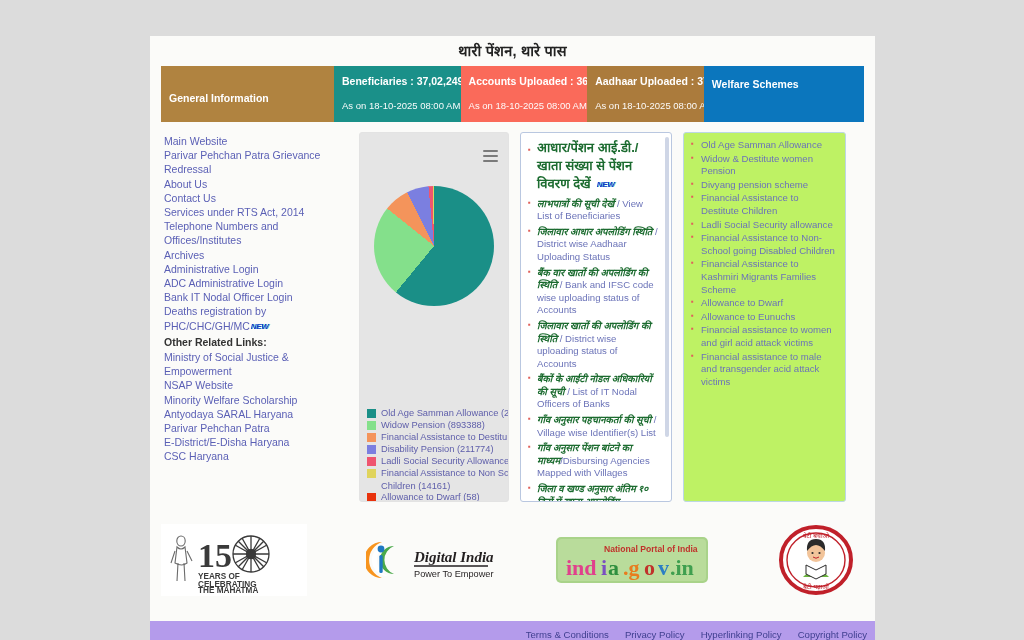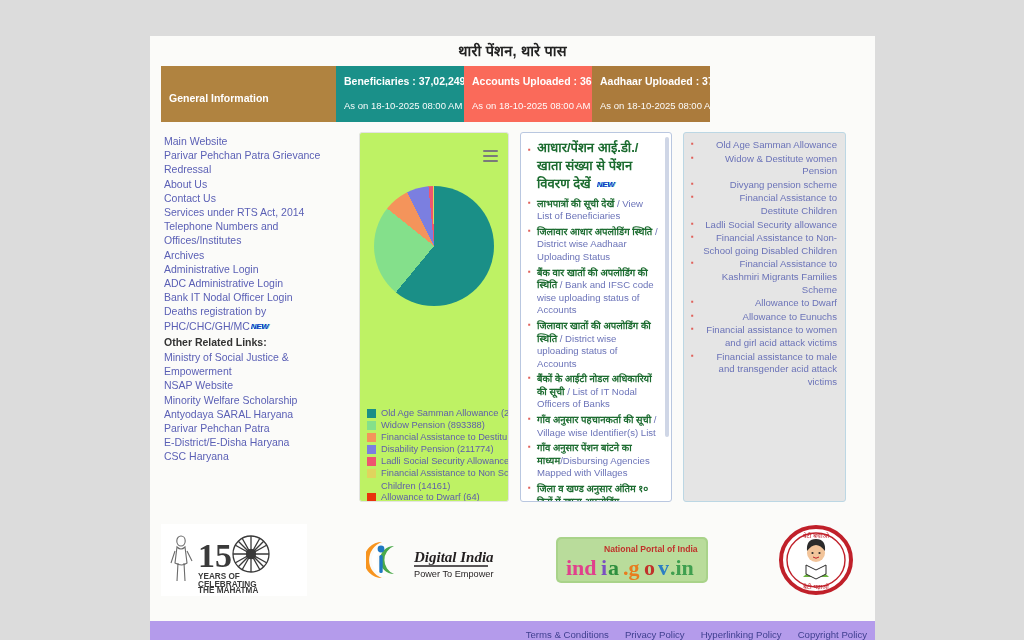--- a/index.html
+++ b/index.html
@@ -79,21 +79,21 @@
     color:#1b36c8;
     letter-spacing:-0.3px;
     vertical-align:middle;
     margin-left:1px;
     text-shadow:1px 0 0 #58d5d0;
   }
   
   .chart-panel {
     width:150px;
     height:370px;
-    background:#bef264;
+    background:#e5e5e5;
     border:1px solid #e3e3e3;
     border-radius:3px;
     position:relative;
     overflow:hidden;
     margin-left:3px;
     flex:0 0 150px;
   }
   .hamburger { position:absolute; right:10px; top:17px; width:15px; cursor:pointer;}
   .hamburger span { display:block; height:2px; background:#7a7a7a; margin-bottom:3px; border-radius:1px;}
   .pie-wrap { position:absolute; left:14px; top:53px; width:120px; height:120px;}
@@ -116,36 +116,35 @@
     border-radius:3px;
     margin-left:11px;
     position:relative;
     overflow:hidden;
     flex:0 0 152px;
   }
   .mid-inner { padding:6px 12px 6px 7px; }
   .mid-scroll { position:absolute; right:2px; top:4px; width:4px; height:300px; background:#cfd6e6; border-radius:2px;}
   .mli { position:relative; padding-left:9px; margin-bottom:3px; line-height:12.6px; font-size:9.6px; color:#6b73b8;}
   .mli:before { content:"\25AA"; position:absolute; left:0; top:-1px; color:#e0605a; font-size:8px;}
-  .mli .hi { color:#1b6b2f; font-weight:bold; }
+  .mli .hi { color:#1b6b2f; font-weight:bold;font-style:italic; }
   .mli.first { font-size:13px; line-height:18px; color:#1b6b2f; font-weight:bold; margin-bottom:4px;}
   .mli.first:before { top:2px; }
 
   
   .right-panel {
     width:163px;
     height:370px;
-    background:#e5e5e5;
+    background:#bef264;
     border:1px solid #bcd7e4;
     border-radius:3px;
     margin-left:11px;
     padding:6px 8px 6px 7px;
     overflow:hidden;
     flex:0 0 163px;
-    text-align:right;
   }
   .wli { position:relative; padding-left:10px; margin-bottom:1px; line-height:12.6px; font-size:9.6px; color:#6b73b8;}
   .wli:before { content:"\25AA"; position:absolute; left:0; top:-1px; color:#e0605a; font-size:8px;}
 
   
   .logos {
     display:flex; justify-content:space-between; align-items:center;
     margin:22px 11px 0 11px;
     height:72px;
   }
@@ -188,20 +187,23 @@
       <div class="stat-title">Beneficiaries : 37,02,249</div>
       <div class="stat-sub">As on 18-10-2025 08:00 AM</div>
     </div>
     <div class="stat-box salmon">
       <div class="stat-title">Accounts Uploaded : 36,85</div>
       <div class="stat-sub">As on 18-10-2025 08:00 AM</div>
     </div>
     <div class="stat-box brown">
       <div class="stat-title">Aadhaar Uploaded : 37,0</div>
       <div class="stat-sub">As on 18-10-2025 08:00 A</div>
+    </div>
+    <div class="stat-box blue">
+      <div class="stat-title">Welfare Schemes</div>
     </div>
   </div>
 
   <div class="columns">
 
     <nav class="leftnav" id="leftnav">
         <a href="#"><span>Main Website</span></a>
         <a href="#"><span>Parivar Pehchan Patra Grievance Redressal</span></a>
         <a href="#"><span>About Us</span></a>
         <a href="#"><span>Contact Us</span></a>
@@ -252,21 +254,21 @@
             <span class="legend-sw" style="background: rgb(239, 85, 111);"></span>
             <span>Ladli Social Security Allowance</span>
           </div>
           <div class="legend-item">
             <span class="legend-sw" style="background: rgb(224, 212, 93);"></span>
             <span>Financial Assistance to Non Sc</span>
           </div>
           <div class="legend-cont">Children (14161)</div>
           <div class="legend-item">
             <span class="legend-sw" style="background: rgb(232, 50, 12);"></span>
-            <span>Allowance to Dwarf (64)</span>
+            <span>Allowance to Dwarf (58)</span>
           </div>
         </div>
     </div>
 
     <div class="mid-panel">
       <div class="mid-inner" id="midlist">
           <div class="mli first"><span class="">आधार/पेंशन आई.डी./ खाता संख्या से पेंशन विवरण देखें</span><span class="newbadge" style="margin-left: 6px;">NEW</span></div>
           <div class="mli"><span class="hi">लाभपात्रों की सूची देखें</span><span> / View List of Beneficiaries</span></div>
           <div class="mli"><span class="hi">जिलावार आधार अपलोडिंग स्थिति</span><span> / District wise Aadhaar Uploading Status</span></div>
           <div class="mli"><span class="hi">बैंक वार खातों की अपलोडिंग की स्थिति</span><span> / Bank and IFSC code wise uploading status of Accounts</span></div>

